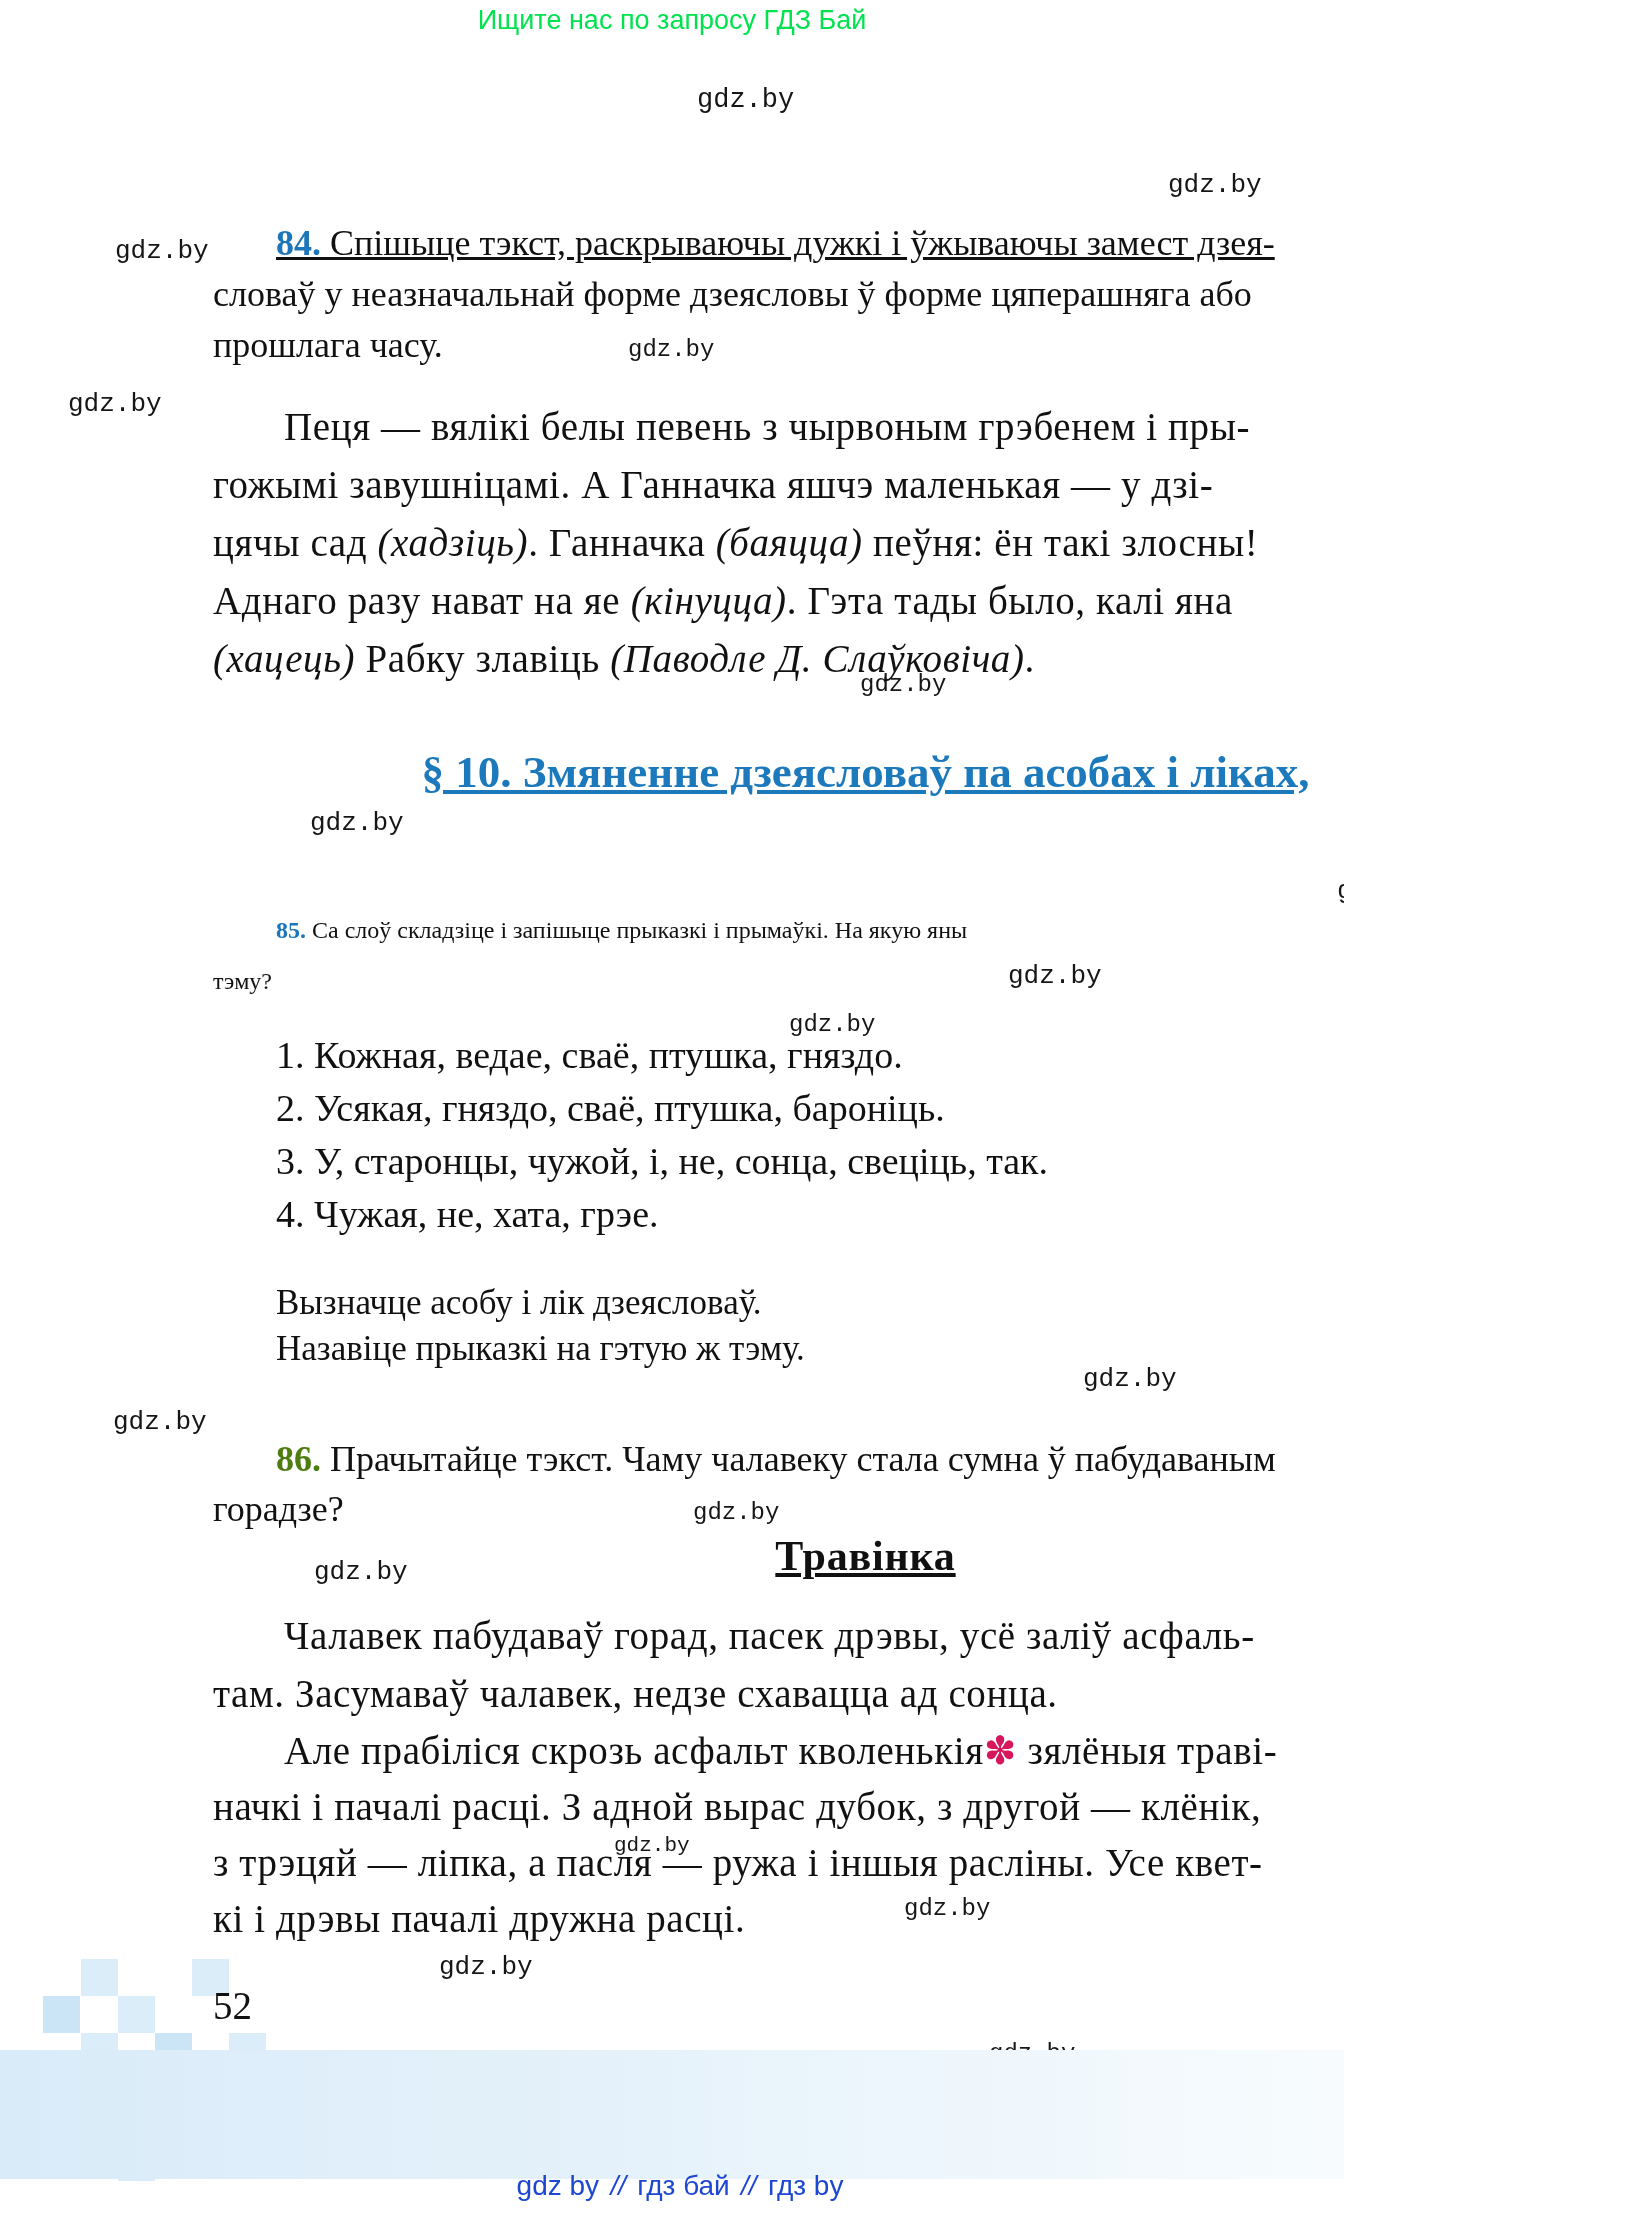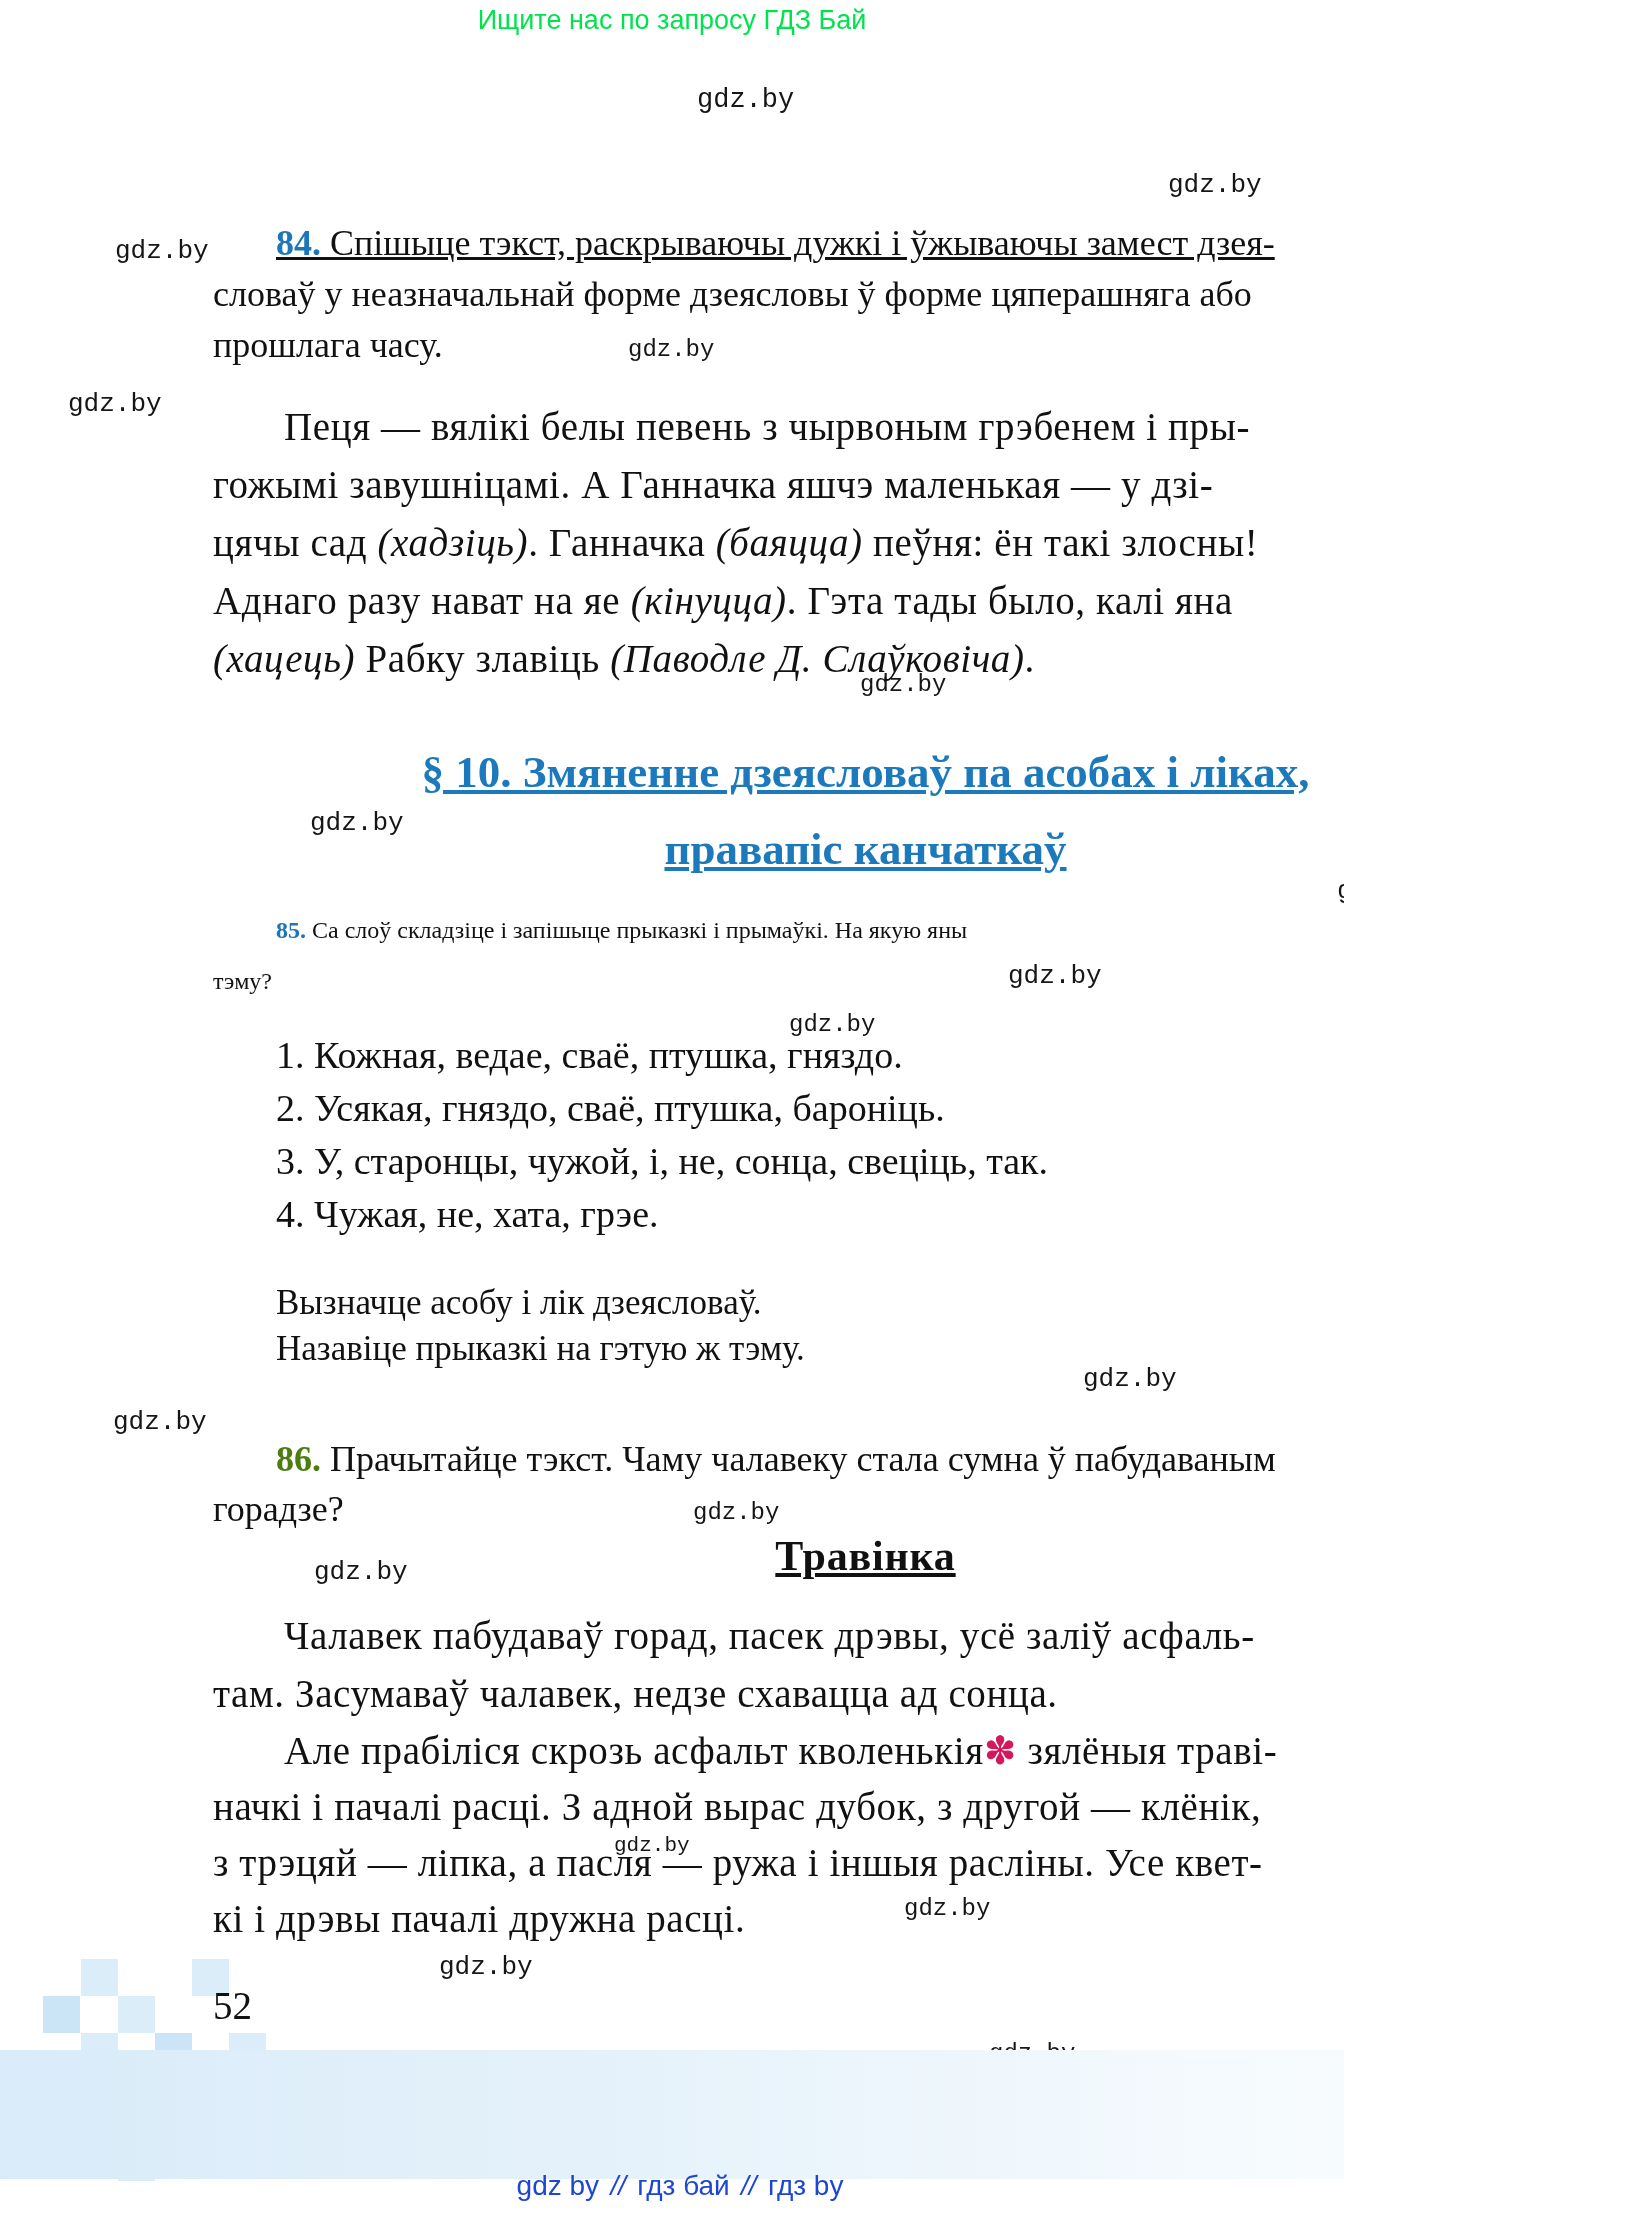--- a/index.html
+++ b/index.html
@@ -87,21 +87,20 @@
       </div>
       <div class="block literary" style="top: 398px; font-size: 39px; line-height: 58px; letter-spacing: 0.6px;">
         <div class="line" style="padding-left: 71px;"><span>Пеця — вялікі белы певень з чырвоным грэбенем і пры-</span></div>
         <div class="line"><span>гожымі завушніцамі. А Ганначка яшчэ маленькая — у дзі-</span></div>
         <div class="line"><span>цячы сад </span><span class="italic">(хадзіць)</span><span>. Ганначка </span><span class="italic">(баяцца)</span><span> пеўня: ён такі злосны!</span></div>
         <div class="line"><span>Аднаго разу нават на яе </span><span class="italic">(кінуцца)</span><span>. Гэта тады было, калі яна</span></div>
         <div class="line"><span class="italic">(хацець)</span><span> Рабку злавіць </span><span class="italic">(Паводле Д. Слаўковіча)</span><span>.</span></div>
       </div>
       <div class="block heading center" style="top: 734px; font-size: 45px; line-height: 77px; color: rgb(27, 121, 188);">
         <div class="line"><span>§ 10. Змяненне дзеясловаў па асобах і ліках,</span></div>
-        <div class="line"><span>правапіс канчаткаў</span></div>
       </div>
       <div class="block exercise" style="top: 905px; font-size: 24px; line-height: 51px;">
         <div class="line" style="padding-left: 63px;"><span class="exnum" style="color: rgb(29, 118, 186);">85. </span><span>Са слоў складзіце і запішыце прыказкі і прымаўкі. На якую яны</span></div>
         <div class="line"><span>тэму?</span></div>
       </div>
       <div class="block list" style="top: 1029px; font-size: 38px; line-height: 53px;">
         <div class="line" style="padding-left: 63px;"><span>1. Кожная, ведае, сваё, птушка, гняздо.</span></div>
         <div class="line" style="padding-left: 63px;"><span>2. Усякая, гняздо, сваё, птушка, бароніць.</span></div>
         <div class="line" style="padding-left: 63px;"><span>3. У, старонцы, чужой, і, не, сонца, свеціць, так.</span></div>
         <div class="line" style="padding-left: 63px;"><span>4. Чужая, не, хата, грэе.</span></div>

